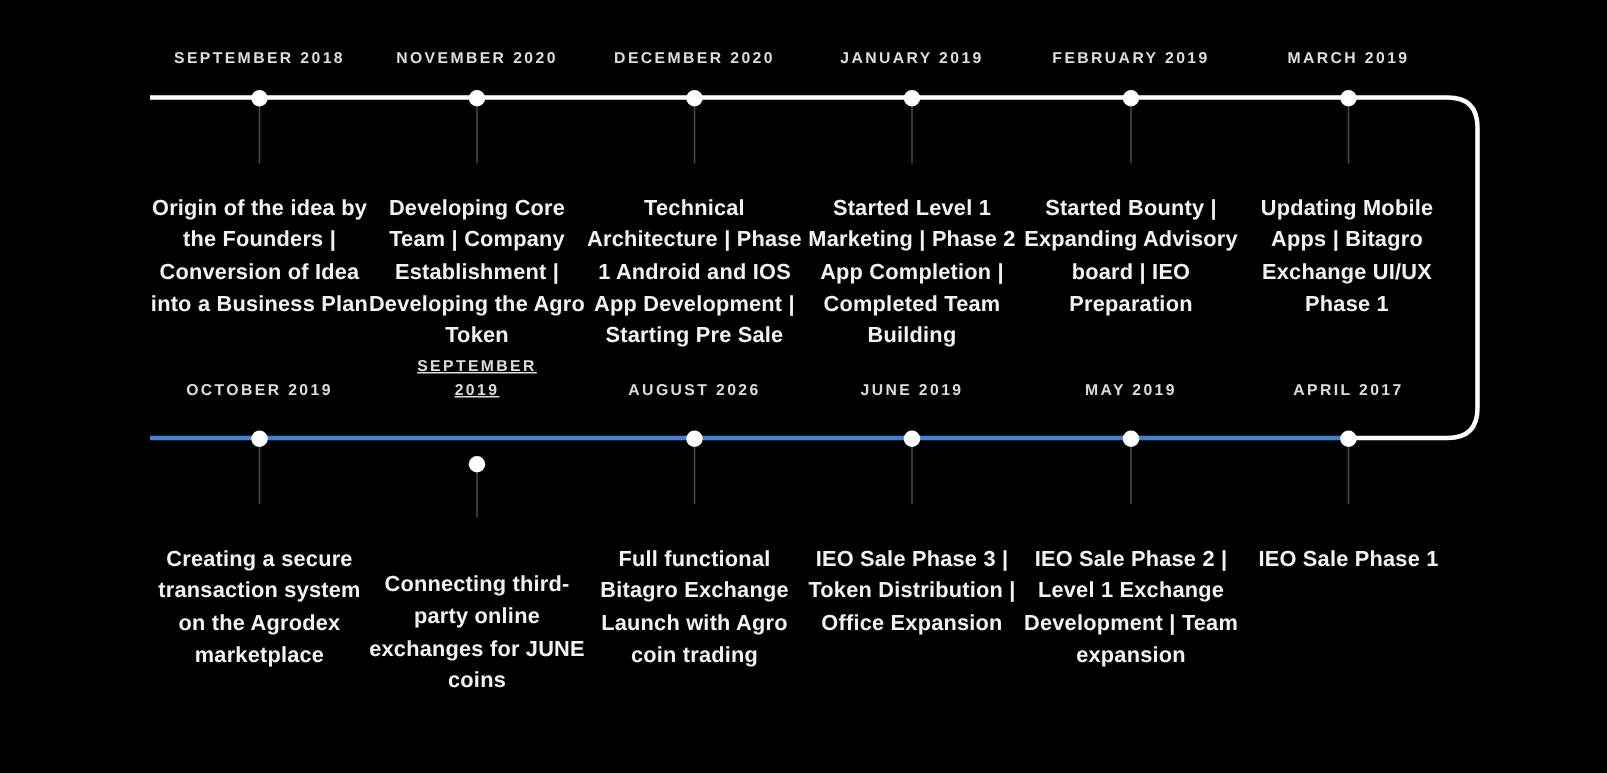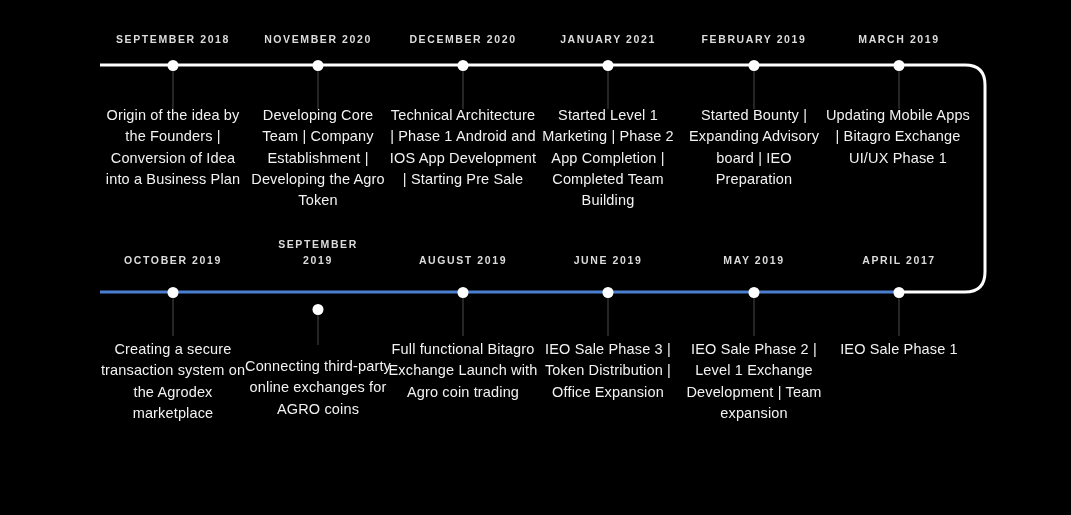--- a/index.html
+++ b/index.html
@@ -24,24 +24,25 @@
   .node .date {
     font-size:10.5px;
     font-weight:700;
     letter-spacing:1.6px;
     color:#dcdcdc;
     line-height:16px;
     white-space:pre-line;
   }
   .node .desc {
     font-size:14.5px;
-    font-weight:400;
+    font-weight:700;
     line-height:21.3px;
     color:#f2f2f2;
     letter-spacing:.15px;
+    margin-top:24px;
   }
 
   
   .marker { position:absolute; left:50%; transform:translateX(-50%); }
   .dot {
     width:11px; height:11px; border-radius:50%;
     background:#fff; position:relative; z-index:3;
     margin:0 auto;
   }
   .stem {
@@ -84,21 +85,21 @@
       </div>
       <div class="node row-top" style="left: 463px; top: 65px;">
         <div class="date">DECEMBER 2020</div>
         <div class="marker" style="top: -5.5px;">
           <div class="dot" style="background: rgb(255, 255, 255);"></div>
           <div class="stem" style="height: 38px; background: rgb(74, 74, 74);"></div>
         </div>
         <div class="desc" style="position: absolute; left: 0px; right: 0px; top: 40px;">Technical Architecture | Phase 1 Android and IOS App Development | Starting Pre Sale</div>
       </div>
       <div class="node row-top" style="left: 608px; top: 65px;">
-        <div class="date">JANUARY 2021</div>
+        <div class="date">JANUARY 2019</div>
         <div class="marker" style="top: -5.5px;">
           <div class="dot" style="background: rgb(255, 255, 255);"></div>
           <div class="stem" style="height: 38px; background: rgb(74, 74, 74);"></div>
         </div>
         <div class="desc" style="position: absolute; left: 0px; right: 0px; top: 40px;">Started Level 1 Marketing | Phase 2 App Completion | Completed Team Building</div>
       </div>
       <div class="node row-top" style="left: 754px; top: 65px;">
         <div class="date">FEBRUARY 2019</div>
         <div class="marker" style="top: -5.5px;">
           <div class="dot" style="background: rgb(255, 255, 255);"></div>
@@ -116,30 +117,30 @@
       </div>
       <div class="node row-bot" style="left: 173px; top: 292px;">
         <div class="date">OCTOBER 2019</div>
         <div class="marker" style="top: -5.5px;">
           <div class="dot" style="background: rgb(255, 255, 255);"></div>
           <div class="stem" style="height: 38px; background: rgb(74, 74, 74);"></div>
         </div>
         <div class="desc" style="position: absolute; left: 0px; right: 0px; top: 47px;">Creating a secure transaction system on the Agrodex marketplace</div>
       </div>
       <div class="node row-bot" style="left: 318px; top: 292px;">
-        <div class="date" style="top: -56px;">SEPTEMBER
+        <div class="date" style="top: -56px; text-decoration: underline;">SEPTEMBER
 2019</div>
         <div class="marker" style="top: 11.5px;">
           <div class="dot" style="background: rgb(255, 255, 255);"></div>
           <div class="stem" style="height: 30px; background: rgb(74, 74, 74);"></div>
         </div>
-        <div class="desc" style="position: absolute; left: 0px; right: 0px; top: 64px;">Connecting third-party online exchanges for AGRO coins</div>
+        <div class="desc" style="position: absolute; left: 0px; right: 0px; top: 64px;">Connecting third-party online exchanges for JUNE coins</div>
       </div>
       <div class="node row-bot" style="left: 463px; top: 292px;">
-        <div class="date">AUGUST 2019</div>
+        <div class="date">AUGUST 2026</div>
         <div class="marker" style="top: -5.5px;">
           <div class="dot" style="background: rgb(255, 255, 255);"></div>
           <div class="stem" style="height: 38px; background: rgb(74, 74, 74);"></div>
         </div>
         <div class="desc" style="position: absolute; left: 0px; right: 0px; top: 47px;">Full functional Bitagro Exchange Launch with Agro coin trading</div>
       </div>
       <div class="node row-bot" style="left: 608px; top: 292px;">
         <div class="date">JUNE 2019</div>
         <div class="marker" style="top: -5.5px;">
           <div class="dot" style="background: rgb(255, 255, 255);"></div>

